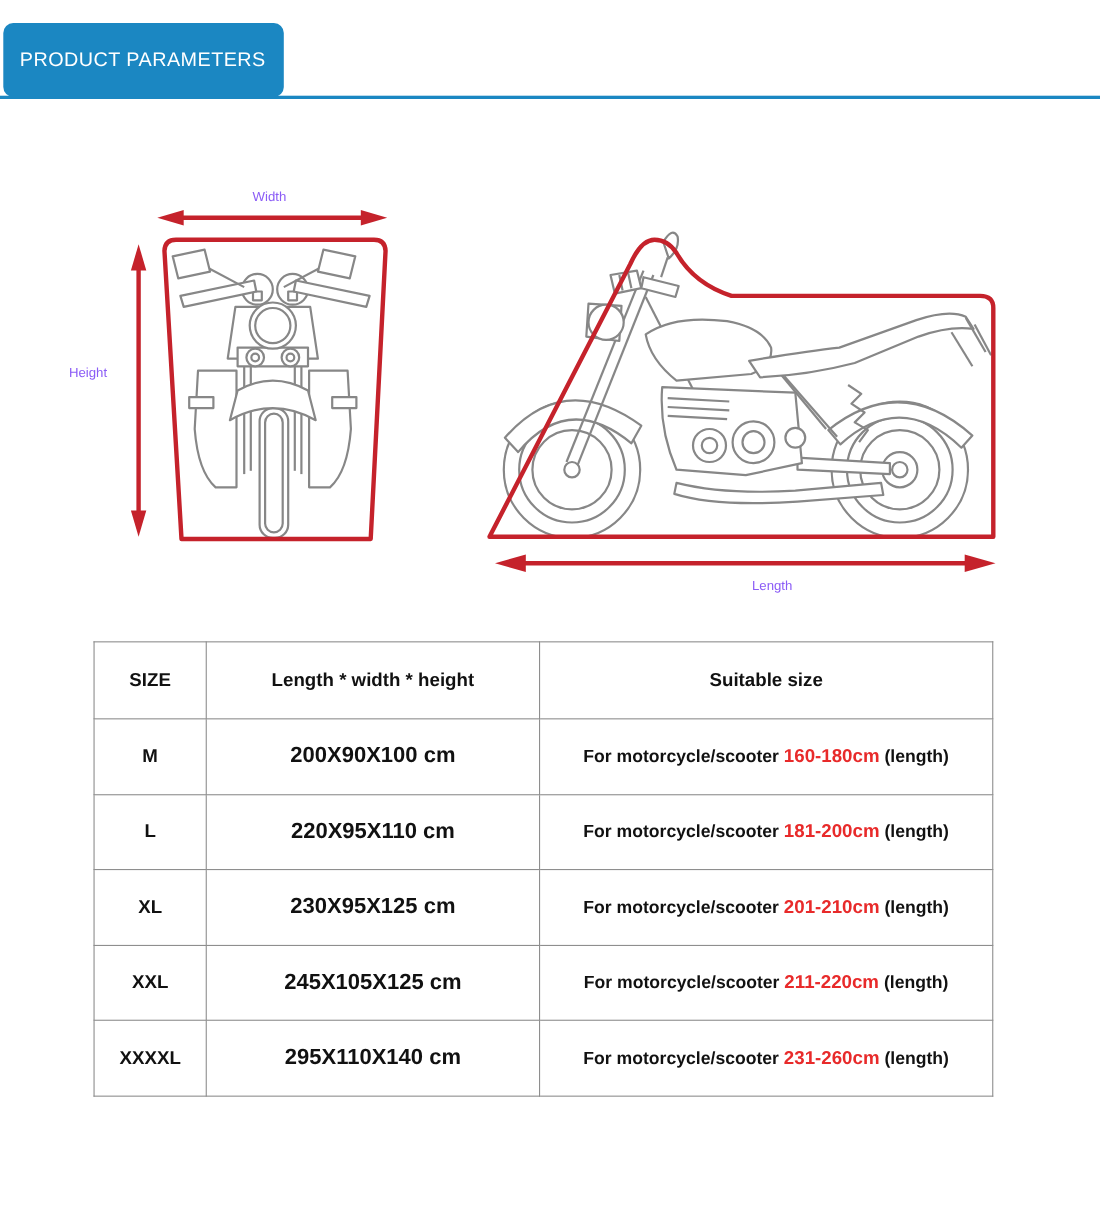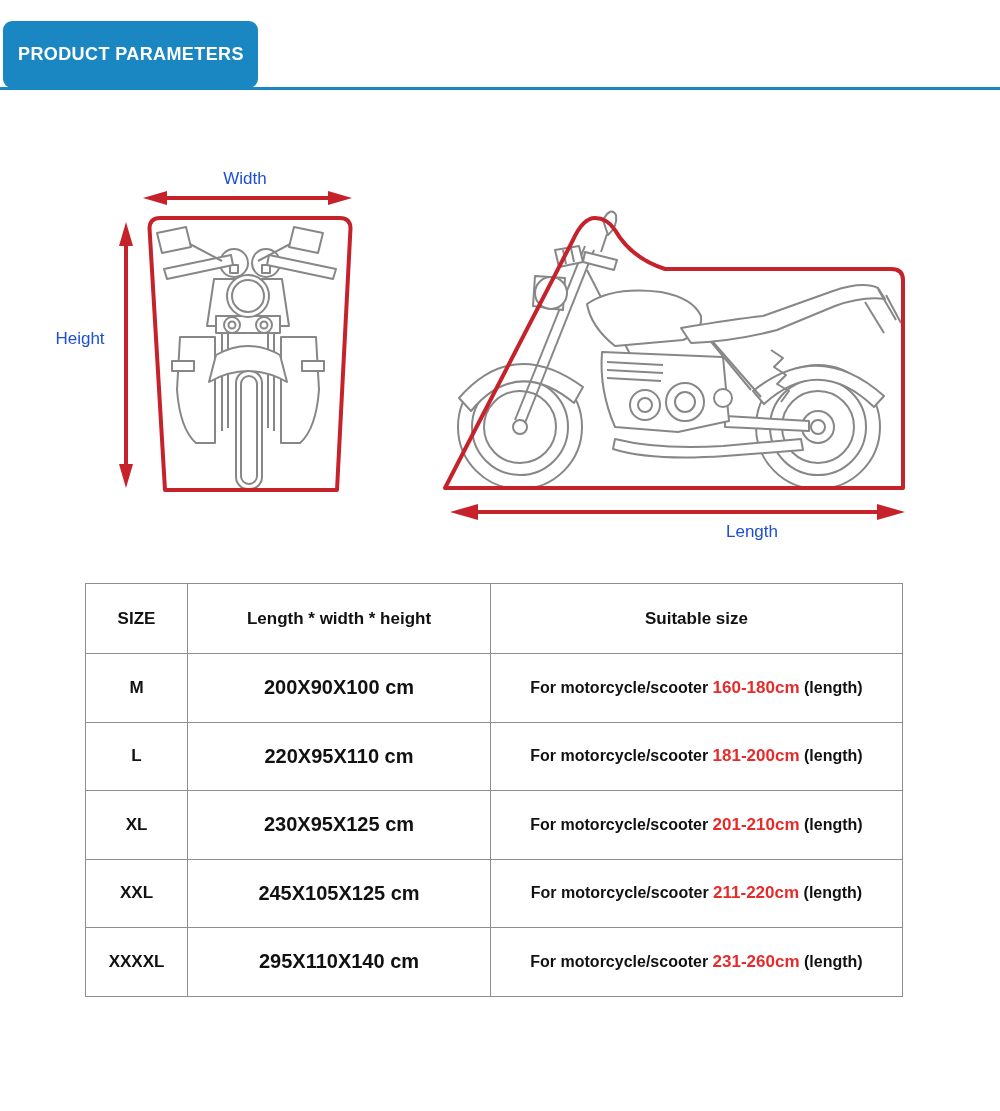--- a/index.html
+++ b/index.html
@@ -3,25 +3,25 @@
 <meta charset="utf-8">
 <style>
   html,body{margin:0;padding:0;background:#fff}
   .page{position:relative;width:1000px;height:1111px;background:#fff;overflow:hidden;
         font-family:"Liberation Sans","DejaVu Sans",sans-serif;color:#111}
   .accent-line{position:absolute;left:0;top:87px;width:1000px;height:3px;
         background:var(--accent-blue,#1b87c2)}
   .banner{position:absolute;left:3px;top:21px;width:255px;height:67px;
         background:var(--accent-blue,#1b87c2);border-radius:9px;
         display:flex;align-items:center;padding-left:15px;box-sizing:border-box}
-  .banner-label{color:#fff;font-size:18px;font-weight:bold;letter-spacing:.4px}
-  .lbl{position:absolute;font-size:17px;color:#1d4ed8;line-height:20px}
+  .banner-label{color:#fff;font-size:18px;font-weight:normal;letter-spacing:.4px}
+  .lbl{position:absolute;font-size:12px;color:#8b5cf6;line-height:20px}
   .width-lbl{left:145px;top:169px;width:200px;text-align:center}
   .height-lbl{left:30px;top:329px;width:100px;text-align:center}
-  .length-lbl{left:578px;top:522px;width:200px;text-align:right}
+  .length-lbl{left:602px;top:522px;width:200px;text-align:center}
   .front-svg{position:absolute;left:110px;top:185px}
   .side-svg{position:absolute;left:435px;top:190px}
   .red{stroke:var(--cover-red,#c5222b);fill:none;stroke-width:4;stroke-linejoin:round}
   .redf{fill:var(--cover-red,#c5222b);stroke:none}
   .sk{stroke:var(--sketch-gray,#878787);stroke-width:2;fill:#fff;stroke-linejoin:round}
   .skn{stroke:var(--sketch-gray,#878787);stroke-width:2;fill:none;stroke-linejoin:round}
   .size-table{position:absolute;left:85px;top:583px;width:817px;
         border-collapse:collapse;table-layout:fixed;background:#fff}
   .size-table th,.size-table td{border:1px solid var(--table-border,#8e8e8e);
         text-align:center;vertical-align:middle;font-weight:bold;padding:0;color:#111}

